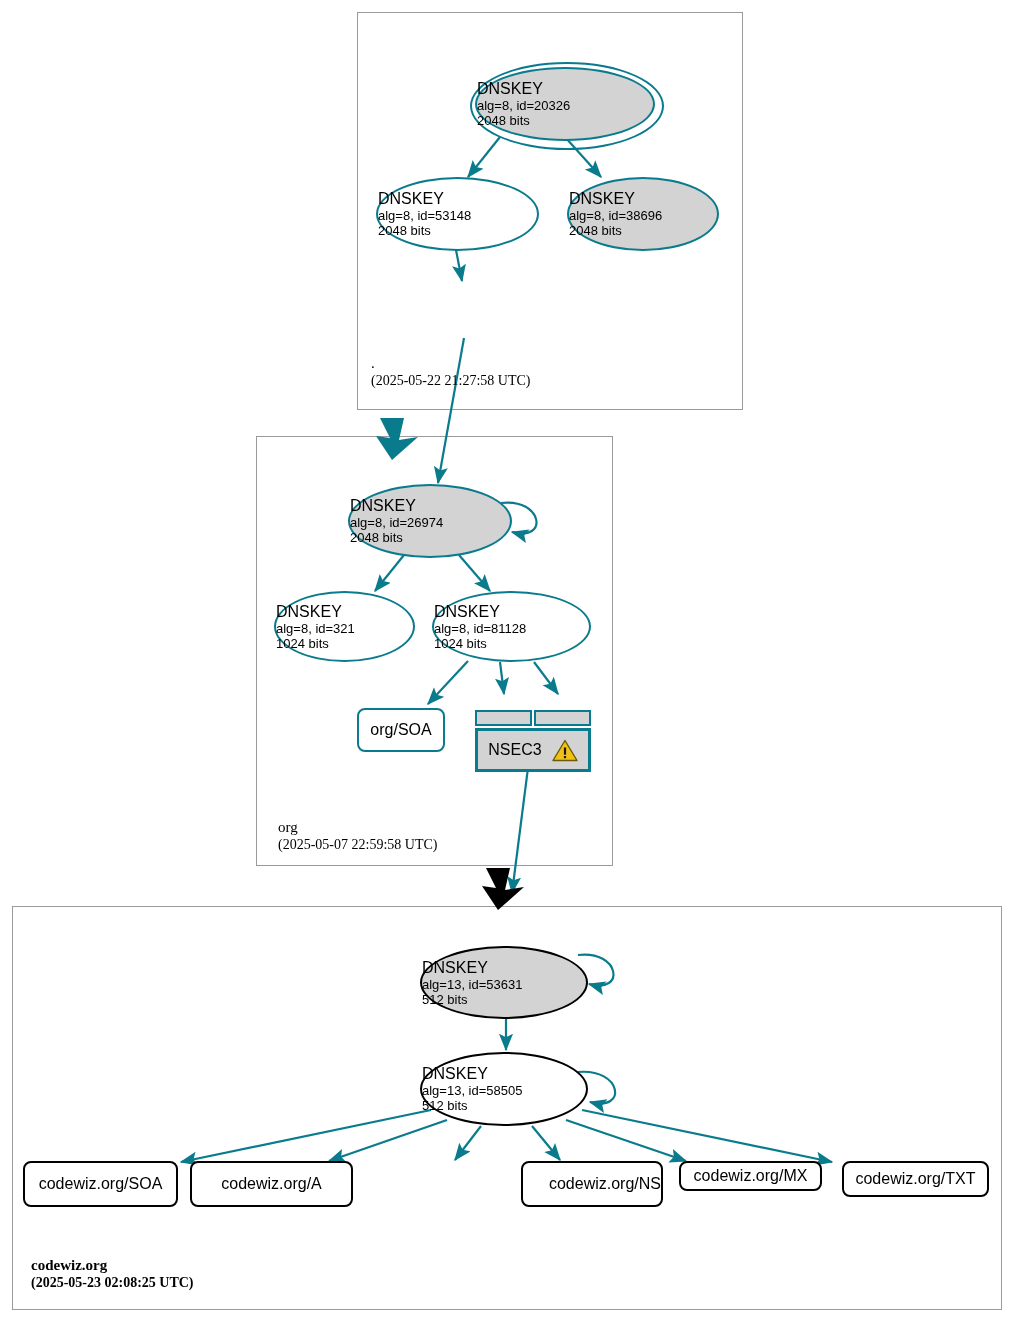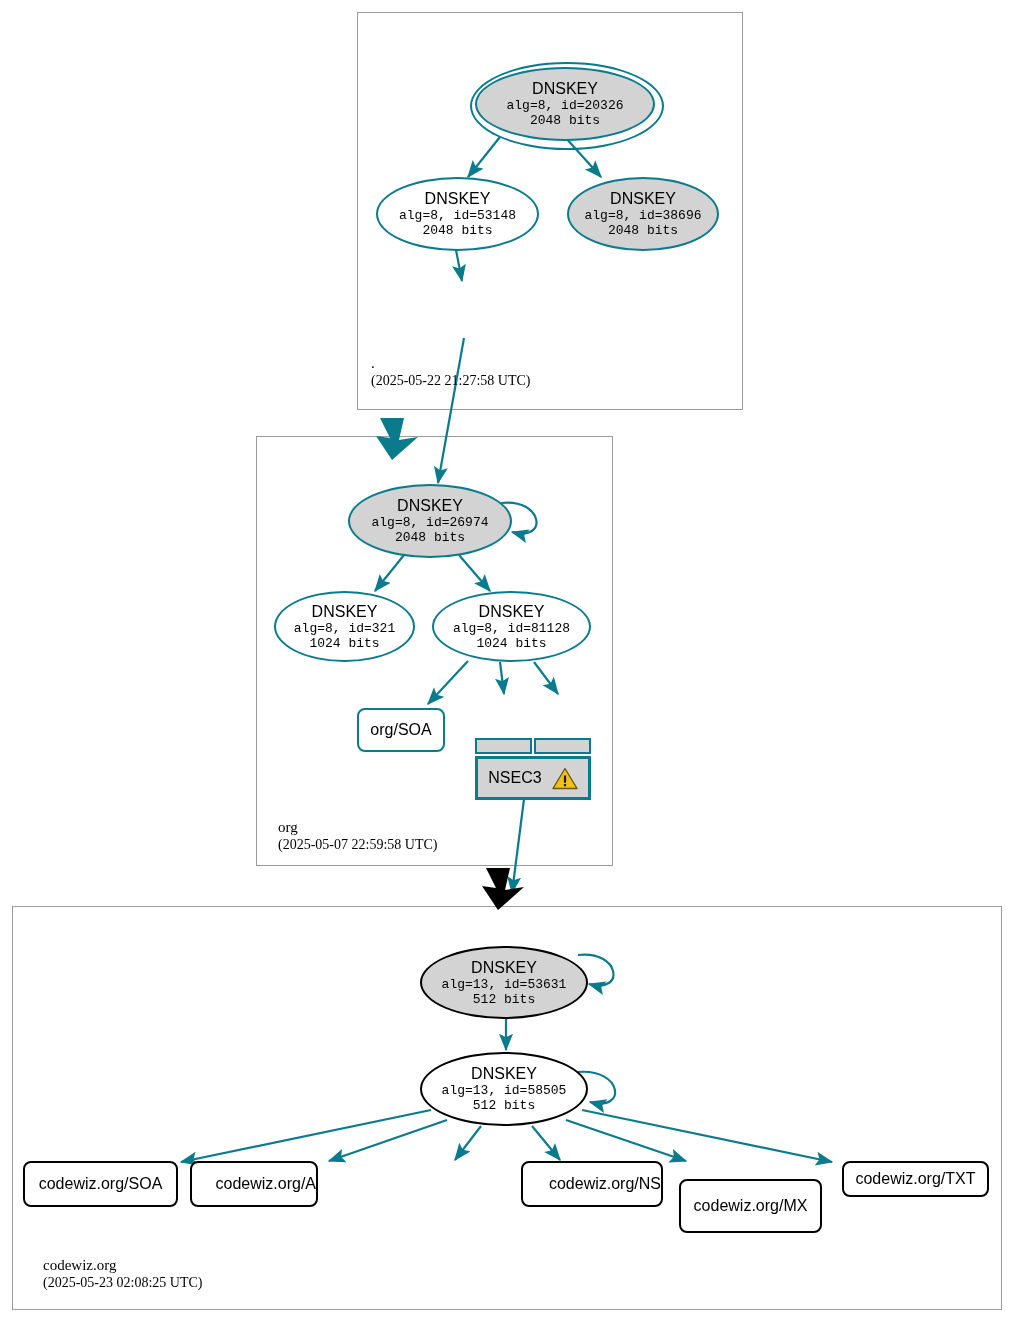--- a/index.html
+++ b/index.html
@@ -6,30 +6,30 @@
   body{width:1013px;height:1326px;position:relative;
        font-family:"Liberation Sans",sans-serif;color:#000;}
   #canvas{position:absolute;left:0;top:0;width:1013px;height:1326px;}
   svg.layer{position:absolute;left:0;top:0;width:1013px;height:1326px;overflow:visible;}
   .zonebox{position:absolute;border:1px solid #9a9a9a;background:transparent;box-sizing:border-box;}
   .zonelabel{position:absolute;font-family:"Liberation Serif",serif;color:#000;white-space:nowrap;}
   .zonelabel .zname{font-size:15px;line-height:18px;}
   .zonelabel .ztime{font-size:14px;line-height:18px;}
 
   .node{position:absolute;box-sizing:border-box;display:flex;flex-direction:column;
-        align-items:center;justify-content:center;text-align:center;}
+        align-items:flex-start;justify-content:center;text-align:center;}
   .ellipse{border-radius:50%;}
   .e-teal{border:2px solid #0a7b8c;}
   .e-black{border:2px solid #000000;}
   .fill-gray{background:#d3d3d3;}
   .fill-white{background:#ffffff;}
   .peri{position:absolute;border:2px solid #0a7b8c;border-radius:50%;background:transparent;}
 
   .nk-title{font-family:"Liberation Sans",sans-serif;font-size:16px;line-height:18px;}
-  .nk-sub{font-family:Liberation Mono, monospace;font-size:13px;line-height:15px;}
+  .nk-sub{font-family:Liberation Sans, sans-serif;font-size:13px;line-height:15px;}
 
   .rrbox{position:absolute;box-sizing:border-box;display:flex;align-items:center;
          justify-content:center;border-radius:8px;background:#fff;
          font-family:"Liberation Sans",sans-serif;font-size:16px;}
   .rr-black{border:2px solid #000;}
   .rr-teal{border:2px solid #0a7b8c;}
 
   .nsec-wrap{position:absolute;}
   .nsec-hdr{position:absolute;box-sizing:border-box;background:#d3d3d3;border:2px solid #0a7b8c;}
   .nsec-body{position:absolute;box-sizing:border-box;background:#d3d3d3;border:3px solid #0a7b8c;
@@ -144,21 +144,21 @@
   <div class="node ellipse e-teal fill-white" style="left:432px;top:591px;width:159px;height:71px;">
     <div class="nk-title">DNSKEY</div>
     <div class="nk-sub">alg=8, id=81128</div>
     <div class="nk-sub">1024 bits</div>
   </div>
 
   <div class="rrbox rr-teal" style="left:357px;top:708px;width:88px;height:44px;">
     <span>org/SOA</span>
   </div>
 
-  <div class="nsec-wrap" style="left:475px;top:738px;width:116px;height:62px;">
+  <div class="nsec-wrap" style="left:475px;top:710px;width:116px;height:62px;">
     <div class="nsec-hdr" style="left:0px;top:0px;width:57px;height:16px;"></div>
     <div class="nsec-hdr" style="left:59px;top:0px;width:57px;height:16px;"></div>
     <div class="nsec-body" style="left:0px;top:18px;width:116px;height:44px;">
       <span>NSEC3</span>
       <span class="warn">
         <svg viewBox="0 0 26 23" width="26" height="23">
           <path d="M13,1.5 L25,21.5 L1,21.5 Z" fill="#f2c118" stroke="#6b5a06" stroke-width="1.4" stroke-linejoin="round"></path>
           <rect x="11.9" y="8.5" width="2.2" height="7.2" fill="#1a1a1a"></rect>
           <rect x="11.9" y="17.0" width="2.2" height="2.2" fill="#1a1a1a"></rect>
         </svg>
@@ -179,31 +179,31 @@
 
   <div class="node ellipse e-black fill-white" style="left:420px;top:1052px;width:168px;height:74px;">
     <div class="nk-title">DNSKEY</div>
     <div class="nk-sub">alg=13, id=58505</div>
     <div class="nk-sub">512 bits</div>
   </div>
 
   <div class="rrbox rr-black" style="left:23px;top:1161px;width:155px;height:46px;">
     <span>codewiz.org/SOA</span>
   </div>
-  <div class="rrbox rr-black" style="left:190px;top:1161px;width:128px;height:46px;justify-content:flex-end;">
+  <div class="rrbox rr-black" style="left:190px;top:1161px;width:163px;height:46px;">
     <span>codewiz.org/A</span>
   </div>
   <div class="rrbox rr-black" style="left:521px;top:1161px;width:142px;height:46px;justify-content:flex-end;">
     <span>codewiz.org/NS</span>
   </div>
-  <div class="rrbox rr-black" style="left:679px;top:1161px;width:143px;height:54px;margin-top:18px;">
+  <div class="rrbox rr-black" style="left:679px;top:1161px;width:143px;height:30px;">
     <span>codewiz.org/MX</span>
   </div>
   <div class="rrbox rr-black" style="left:842px;top:1161px;width:147px;height:36px;">
     <span>codewiz.org/TXT</span>
   </div>
 
-  <div class="zonelabel" style="left:43px;top:1256px;">
+  <div class="zonelabel" style="left:31px;top:1256px;font-weight:bold;">
     <div class="zname">codewiz.org</div>
     <div class="ztime">(2025-05-23 02:08:25 UTC)</div>
   </div>
 
 </div>
 
 </body></html>

